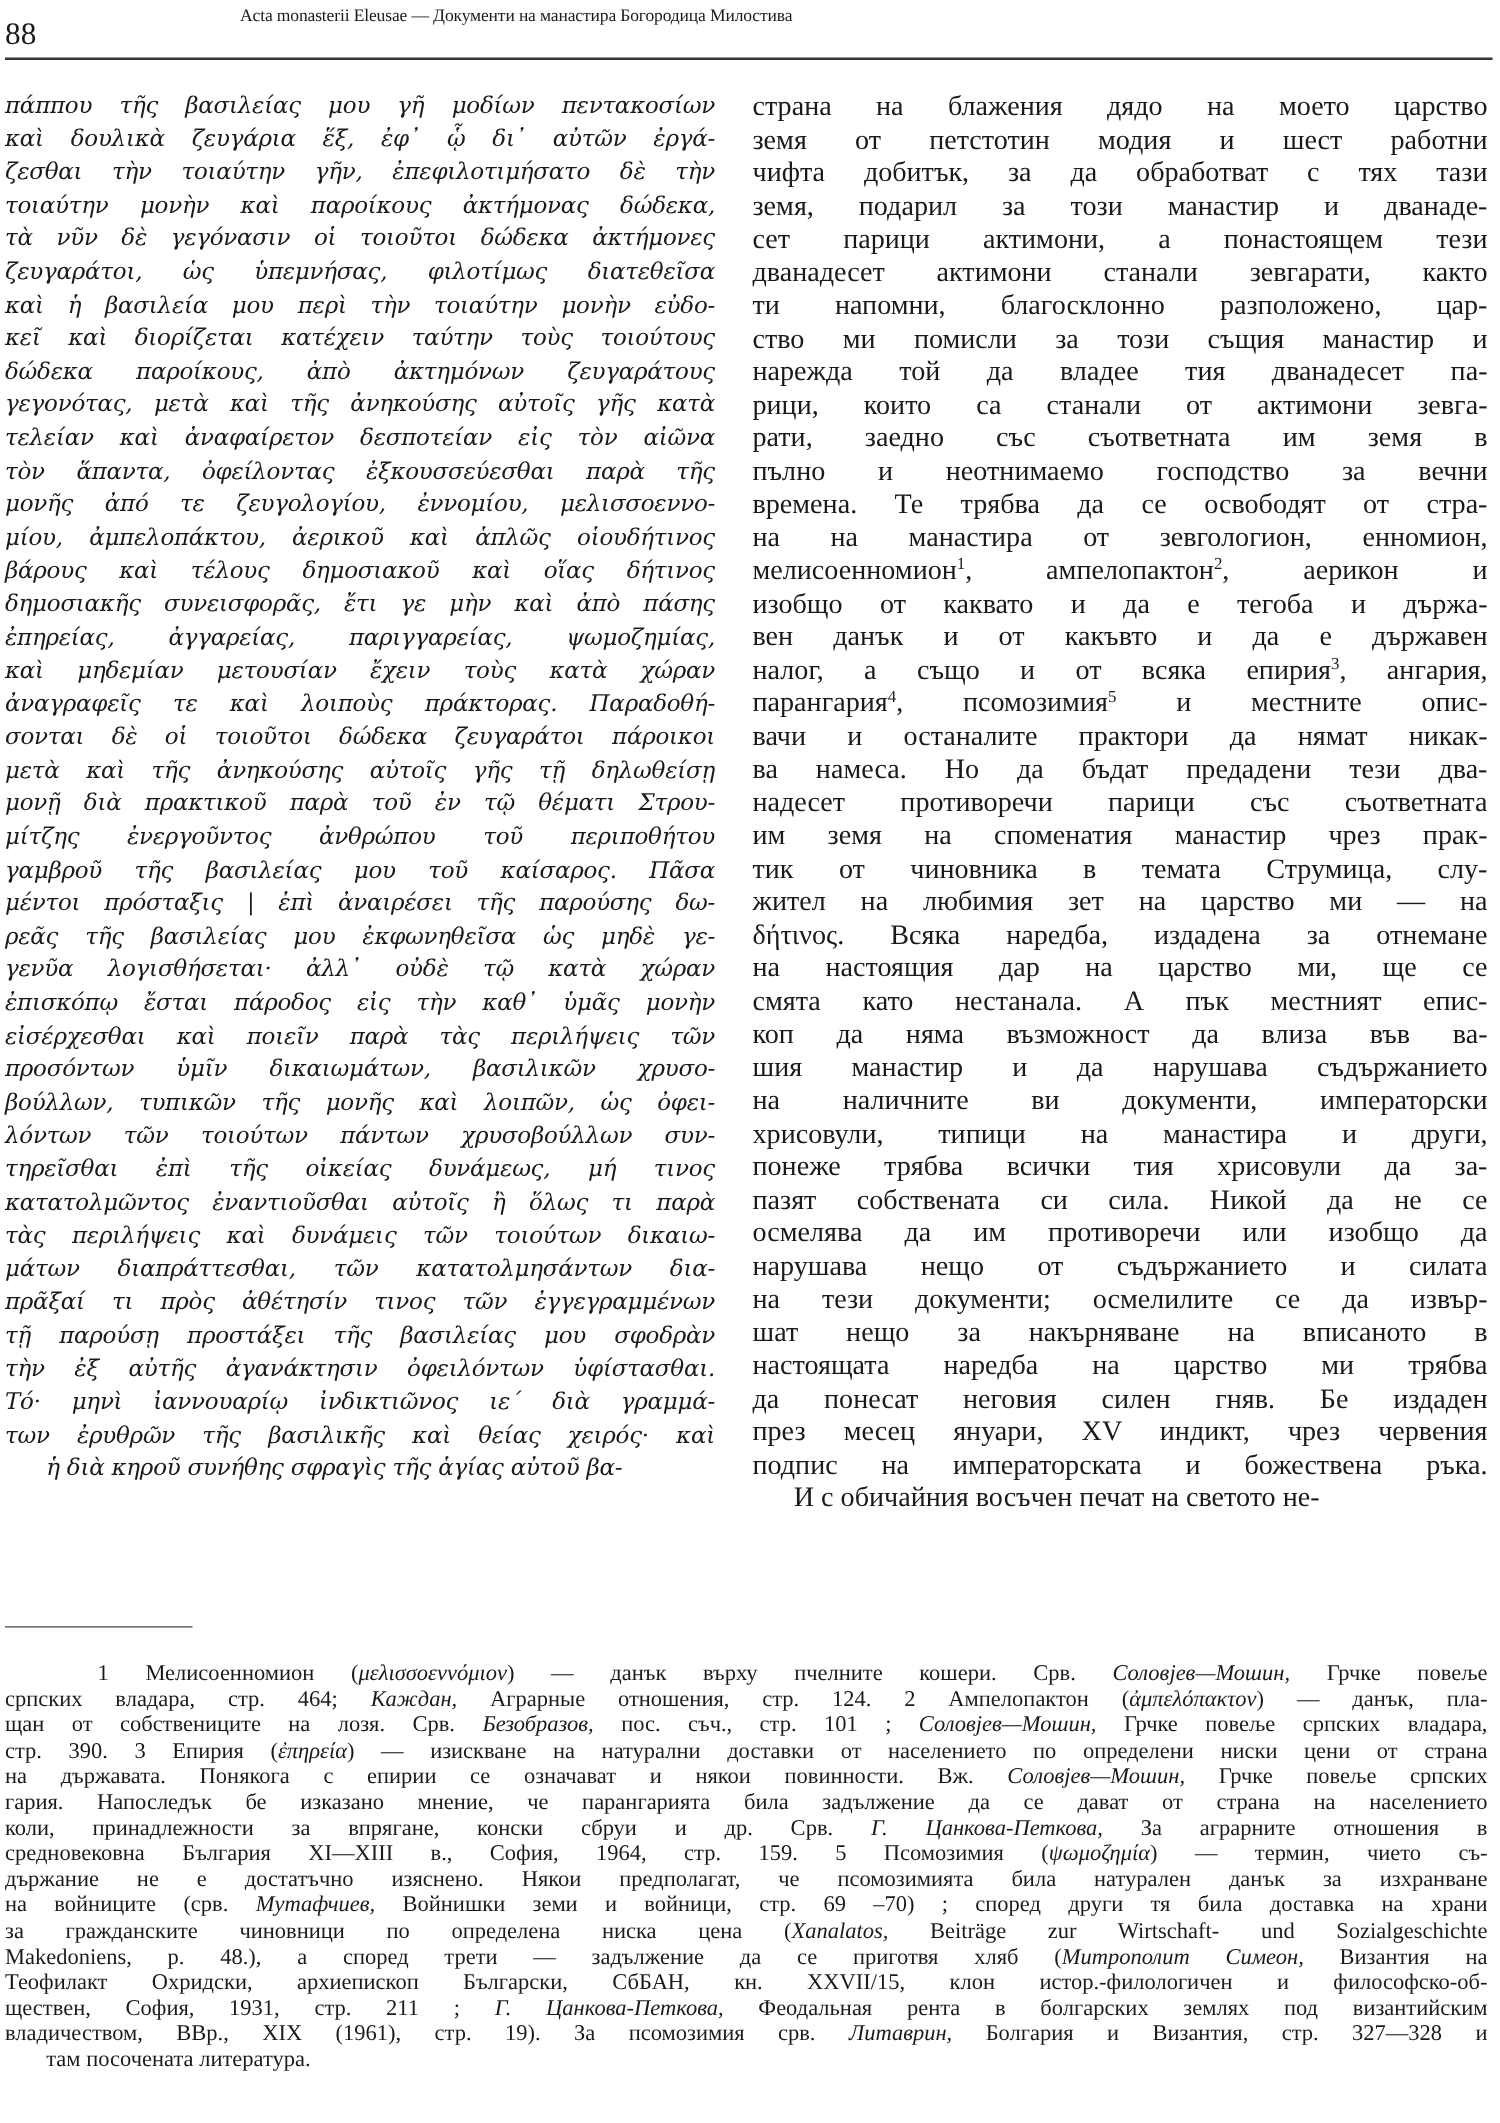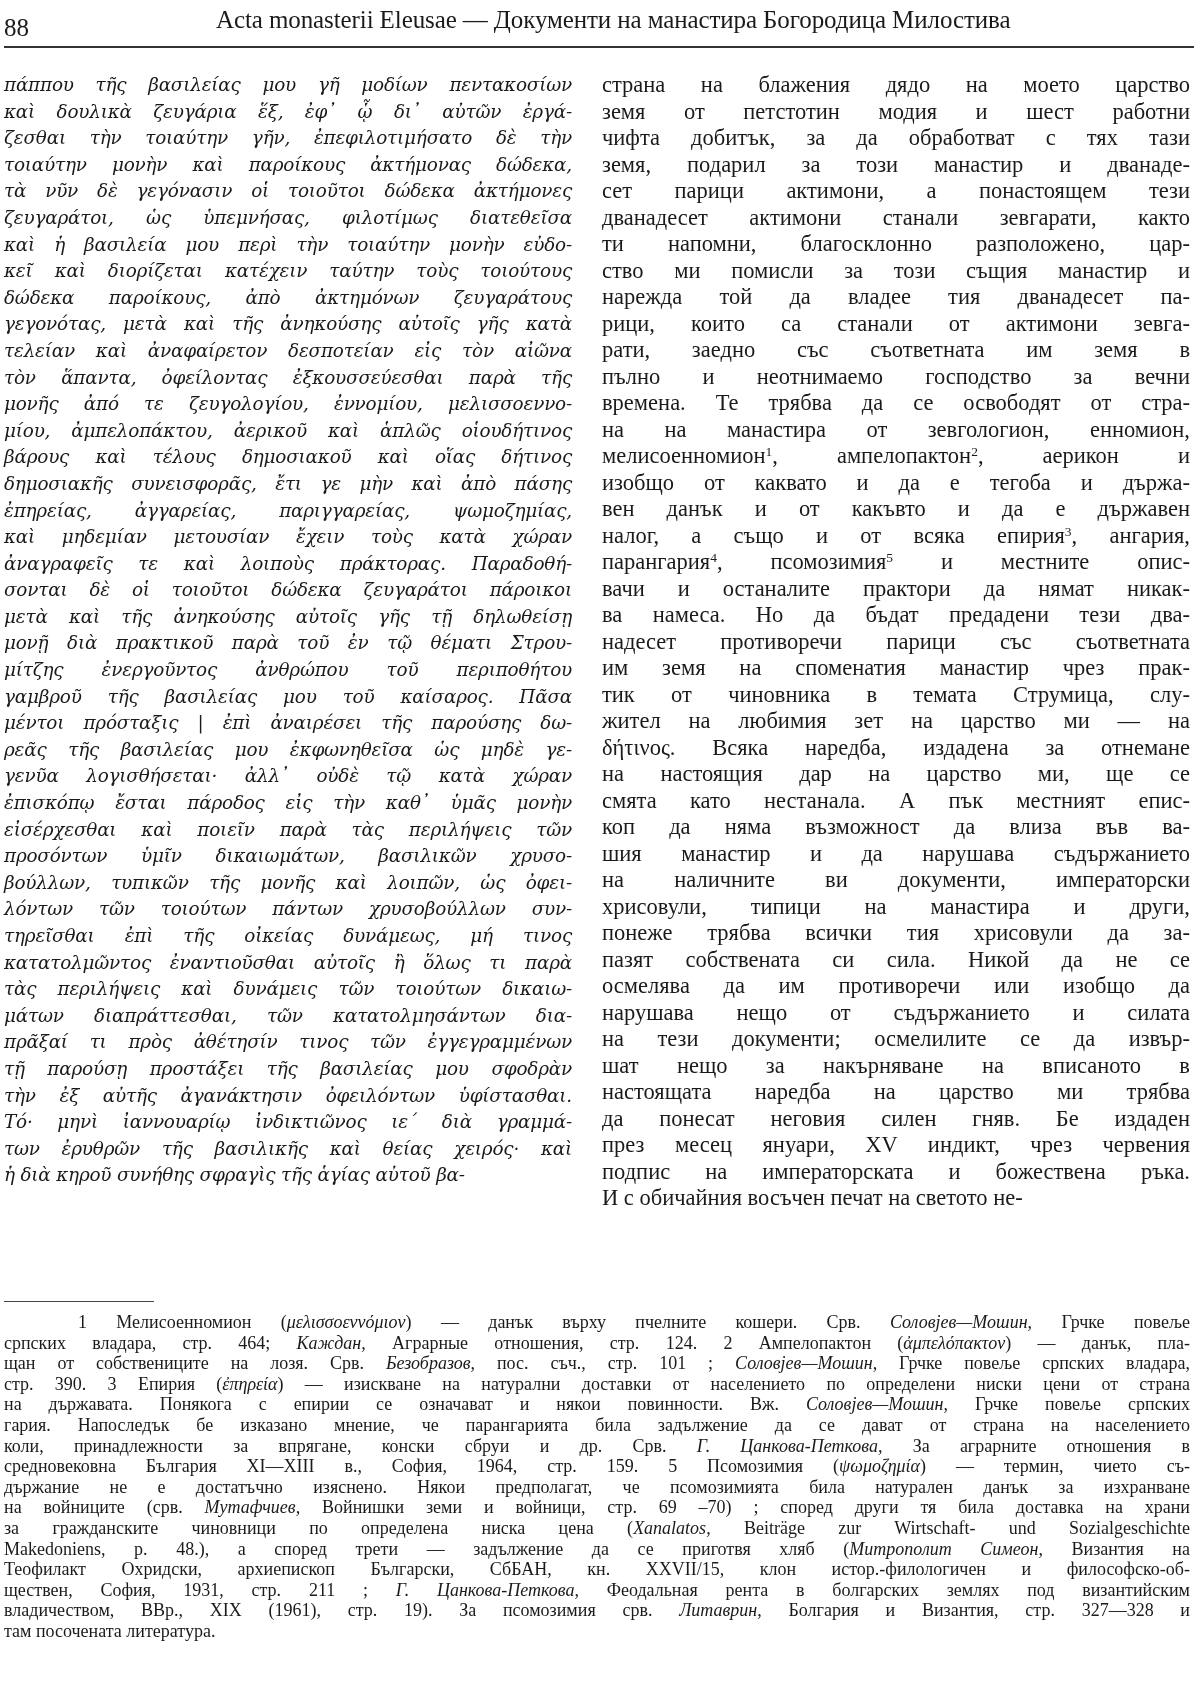--- a/index.html
+++ b/index.html
@@ -6,52 +6,52 @@
   body {
     width: 1200px; height: 1698px; position: relative; overflow: hidden;
     color: #1a1a1a;
     font-family: "DejaVu Serif", "Liberation Serif", serif;
   }
   .page-number {
     position: absolute; left: 4px; top: 14px;
     font-size: 25px; font-family: "Liberation Serif", serif;
   }
   .running-head {
-    position: absolute; left: 216px; top: 6px;
-    font-size: 25px; font-family: "Liberation Serif", serif; letter-spacing: -0.1px;
+    position: absolute; left: 192px; top: 6px;
+    font-size: 14px; font-family: "Liberation Serif", serif; letter-spacing: -0.1px;
   }
   .head-rule {
     position: absolute; left: 4px; top: 46px; width: 1190px; height: 1.5px; background: #333;
   }
   .col {
     position: absolute; top: 72px;
   }
   .col-greek {
     left: 4px; width: 568px;
     font-family: "DejaVu Serif", serif; font-style: italic;
     font-size: 18.4px; line-height: 26.6px; letter-spacing: -0.2px;
   }
   .col-bg {
     left: 602px; width: 588px;
     font-family: "Liberation Serif", serif;
     font-size: 22.5px; line-height: 26.5px;
   }
   .line { white-space: nowrap; display: block; text-align: justify; text-align-last: justify; }
-  .line.last { text-align-last: left; }
+  .line.last { text-align-last: left; margin-left: 33px; }
   .col-bg .line { word-spacing: 0px; }
   sup { font-size: 0.6em; line-height: 0; vertical-align: 0.55em; }
   .fn-rule {
     position: absolute; left: 4px; top: 1301px; width: 150px; height: 1px; background: #444;
   }
   .footnotes {
     position: absolute; left: 4px; top: 1312px; width: 1186px;
     font-family: "Liberation Serif", serif; font-size: 18px; line-height: 20.6px;
   }
   .footnotes .line { white-space: nowrap; }
-  .footnotes .first { padding-left: 74px; }
+  .footnotes .first { padding-left: 74px; margin-top: 16px; }
   i { font-style: italic; }
 </style>
 </head>
 <body>
 
 <div>
   <div class="page-number">88</div>
   <div class="running-head">Acta monasterii Eleusae — Документи на манастира Богородица Милостива</div>
   <div class="head-rule"></div>
 

